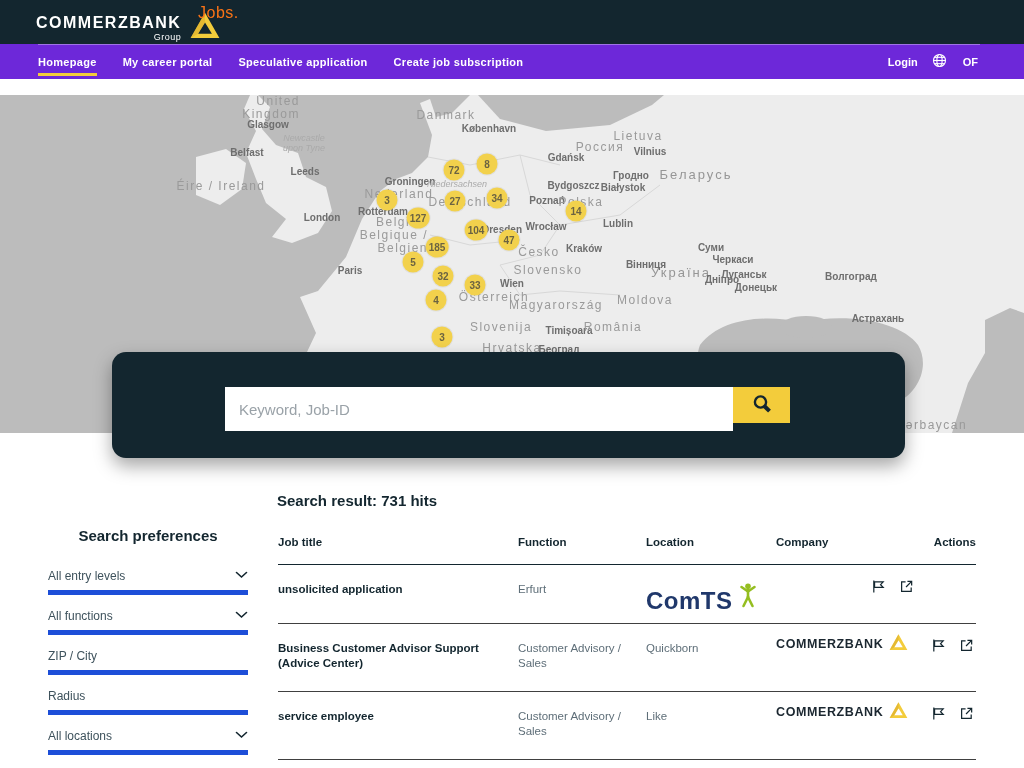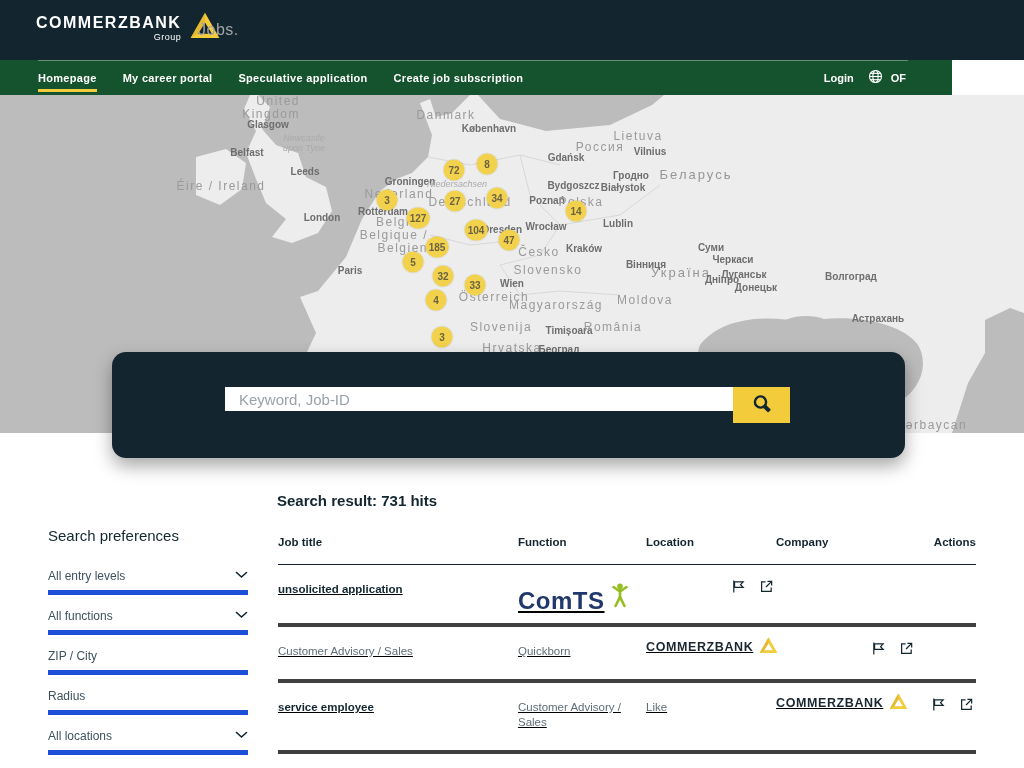--- a/index.html
+++ b/index.html
@@ -7,70 +7,70 @@
               font-family:"Liberation Sans", sans-serif; }
   #stage { position:relative; width:1024px; height:768px; overflow:hidden; background:#fff; }
 
   
   #topbar { position:absolute; left:0; top:0; width:1024px; height:60px; background:#13262F; z-index:30; }
   #brand { position:absolute; left:36px; top:12px; display:flex; align-items:center; }
   #brand-text { display:flex; flex-direction:column; align-items:flex-end; }
   #brand-name { color:#fff; font-size:16px; font-weight:bold; letter-spacing:1.5px; line-height:18px; }
   #brand-sub  { color:#fff; font-size:9px; letter-spacing:.5px; line-height:10px; }
   #brand-ribbon { margin-left:9px; }
-  #product-title { position:absolute; left:198px; top:21px; color:#a3a3a3; font-size:16px; letter-spacing:.5px; }
-
-  #navbar { position:absolute; left:0; top:60px; width:952px; height:35px; background:#14532d; z-index:30; }
+  #product-title { position:absolute; left:198px; top:4px; color:#f97316; font-size:16px; letter-spacing:.5px; }
+
+  #navbar { position:absolute; left:0; top:44px; width:1024px; height:35px; background:#6d28d9; z-index:30; }
   #nav-sep { position:absolute; left:38px; right:44px; top:0; height:1px; background:rgba(255,255,255,.35); }
   #nav-items { position:absolute; left:38px; top:0; height:35px; display:flex; gap:26px; align-items:center; }
   .nav-item { color:#fff; font-size:11px; font-weight:bold; letter-spacing:.3px; position:relative; height:35px;
               display:flex; align-items:center; cursor:pointer; }
   .nav-item.active::after { content:""; position:absolute; left:0; right:0; bottom:3px; height:3px; background:#F3CC3B; }
   #nav-right { position:absolute; right:46px; top:0; height:35px; display:flex; gap:14px; align-items:center; }
   #login-link { color:#fff; font-size:11px; font-weight:bold; cursor:pointer; }
-  #lang-switch { display:flex; align-items:center; gap:8px; color:#fff; font-size:11px; font-weight:bold; cursor:pointer; }
+  #lang-switch { display:flex; align-items:center; gap:16px; color:#fff; font-size:11px; font-weight:bold; cursor:pointer; }
 
   
   #map { position:absolute; left:0; top:95px; width:1024px; height:338px; background:#bcbcbc; overflow:hidden; }
   #map svg { position:absolute; left:0; top:0; }
   .map-label { position:absolute; transform:translate(-50%,-50%); white-space:nowrap; pointer-events:none; }
   .map-label.country { color:#9a9a9a; font-size:12px; letter-spacing:1.5px; }
   .map-label.bigcountry { color:#969696; font-size:13px; letter-spacing:2px; }
   .map-label.city { color:#6e6e6e; font-size:10px; font-weight:bold; }
   .map-label.region { color:#aaaaaa; font-size:9px; font-style:italic; white-space:normal; width:64px; text-align:center; line-height:10px; }
   .map-label.wrap { white-space:normal; width:70px; text-align:right; line-height:13px; }
   .cluster { position:absolute; transform:translate(-50%,-50%); background:#F2D14C; border-radius:50%;
              min-width:21px; height:21px; padding:0 3px; display:flex; align-items:center; justify-content:center;
              color:#6b6342; font-size:10px; font-weight:bold; cursor:pointer; box-shadow:0 0 0 1px rgba(0,0,0,.05); }
 
   
   #search-panel { position:absolute; left:112px; top:352px; width:793px; height:106px; background:#13262F;
                   border-radius:14px; box-shadow:0 8px 18px rgba(0,0,0,.35); z-index:40; }
-  #search-input { position:absolute; left:113px; top:35px; width:508px; height:24px; border:none; background:#fff;
+  #search-input { position:absolute; left:113px; top:35px; width:508px; height:44px; border:none; background:#fff;
                   font-size:15px; color:#33424a; padding:0 14px; outline:none; font-family:"Liberation Sans",sans-serif; }
   #search-input::placeholder { color:#9aa2a8; }
   #search-btn { position:absolute; left:621px; top:35px; width:57px; height:36px; background:#F3CC3B; border:none;
                 display:flex; align-items:center; justify-content:center; cursor:pointer; }
 
   
   #results-heading { position:absolute; left:277px; top:492px; font-size:15px; font-weight:bold; color:#13262F; }
 
   #filters { position:absolute; left:48px; top:527px; width:200px; }
-  #filters-heading { font-size:15px; font-weight:normal; color:#13262F; }
+  #filters-heading { font-size:15px; font-weight:bold; color:#13262F;text-align:center; }
   .filter-field { position:absolute; left:0; width:200px; height:30px; border-bottom:5px solid #1d4ed8;
                   display:flex; align-items:flex-end; justify-content:space-between; padding-bottom:7px; cursor:pointer; }
   .filter-label { font-size:12px; color:#3e525c; }
   .filter-chevron { flex:0 0 auto; }
 
   #job-table { position:absolute; left:278px; top:536px; width:698px; }
   .trow { display:grid; grid-template-columns:240px 128px 130px 140px 60px; align-items:start; }
   #thead { height:29px; border-bottom:1px solid #13262F; }
   .th { font-size:11.5px; font-weight:bold; color:#13262F; }
   .th.actions, .cell.actions { justify-self:end; text-align:right; }
-  .trow.data { border-bottom:4px solid #404040;text-decoration:underline; }
+  .trow.data { border-bottom:1px solid #404040; }
   .cell { padding-top:17px; padding-bottom:20px; padding-right:16px; font-size:11.5px; line-height:15px; }
   .cell.title { font-weight:bold; color:#13262F; }
   .cell.fn, .cell.loc { color:#5e6e78; }
   .cell.company { padding-top:10px; padding-bottom:10px; }
   .cell.actions { padding-top:14px; display:flex; gap:13px; justify-content:flex-end; padding-right:2px; }
   .action-btn { cursor:pointer; display:inline-flex; }
   .cb-wordmark { display:flex; align-items:center; gap:6px; }
   .cb-wordmark span { font-size:12.5px; font-weight:bold; letter-spacing:.6px; color:#1b2730; }
   .comts-logo { display:flex; align-items:flex-end; gap:4px; padding-top:8px; }
   .comts-logo span { font-size:24px; font-weight:bold; color:#20386B; letter-spacing:.5px; line-height:24px; }
@@ -266,20 +266,21 @@
     <div class="trow" id="thead">
         <div class="th title">Job title</div>
         <div class="th fn">Function</div>
         <div class="th loc">Location</div>
         <div class="th company">Company</div>
         <div class="th actions">Actions</div>
       </div>
     <div id="tbody">
         <div class="trow data">
           <div class="cell title">unsolicited application</div>
+          <div class="cell loc">Erfurt</div>
           <div class="cell company">
             <div class="comts-logo">
               <span>ComTS</span>
               <span><svg width="22" height="26" viewBox="0 0 22 26">
                   <circle cx="11" cy="3.2" r="2.8" fill="#95BE21"></circle>
                   <g stroke="#95BE21" stroke-width="2.6" stroke-linecap="round" fill="none">
                     <path d="M11 7 L11 14"></path>
                     <path d="M11 8.5 L4.5 4"></path>
                     <path d="M11 8.5 L17.5 4"></path>
                     <path d="M11 14 L6.5 23"></path>
@@ -298,20 +299,21 @@
             <span class="action-btn">
               <svg width="15" height="15" viewBox="0 0 16 16" fill="none" stroke="#13262F" stroke-width="1.3">
                 <path d="M7 3 H2.8 V13.2 H13 V9"></path>
                 <path d="M9 2.5 H13.5 V7"></path>
                 <path d="M13.2 2.8 L7.5 8.5"></path>
               </svg>
             </span>
           </div>
         </div>
         <div class="trow data">
+          <div class="cell title">Business Customer Advisor Support (Advice Center)</div>
           <div class="cell fn">Customer Advisory / Sales</div>
           <div class="cell loc">Quickborn</div>
           <div class="cell company">
             <div class="cb-wordmark">
               <span>COMMERZBANK</span>
               <span><svg width="19" height="17" viewBox="0 0 100 92">
                   <path fill="#F3CC3B" fill-rule="evenodd" d="M50 2 L98 86 L2 86 Z M50 34 L73 72 L27 72 Z"></path>
                   <path fill="#D9A92A" d="M2 86 L27 72 L50 34 L50 2 Z" opacity="0.55"></path>
                 </svg></span>
             </div>

